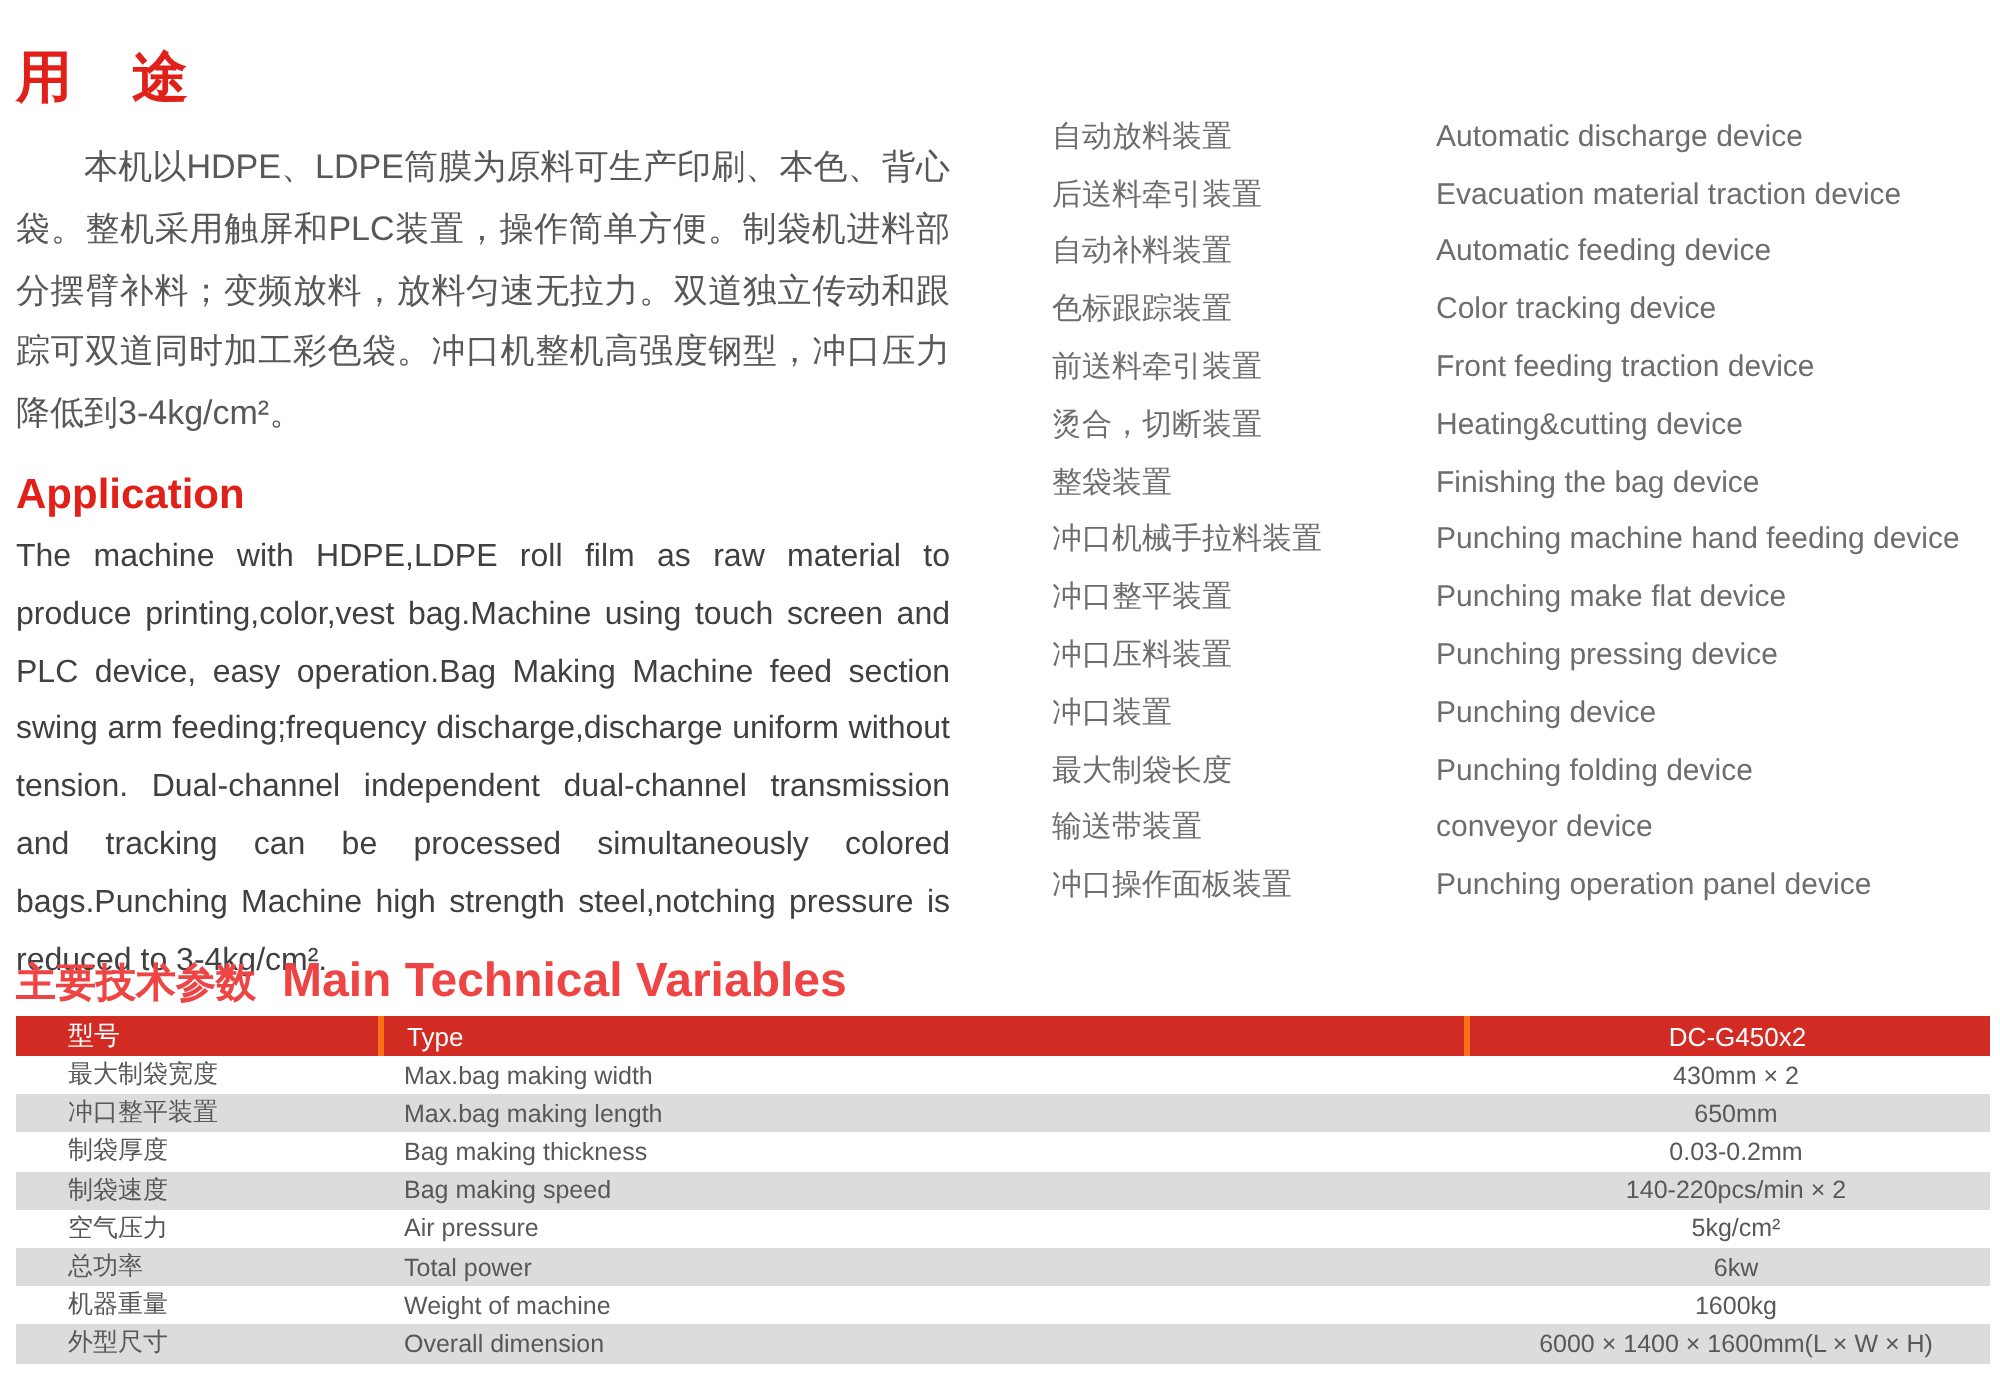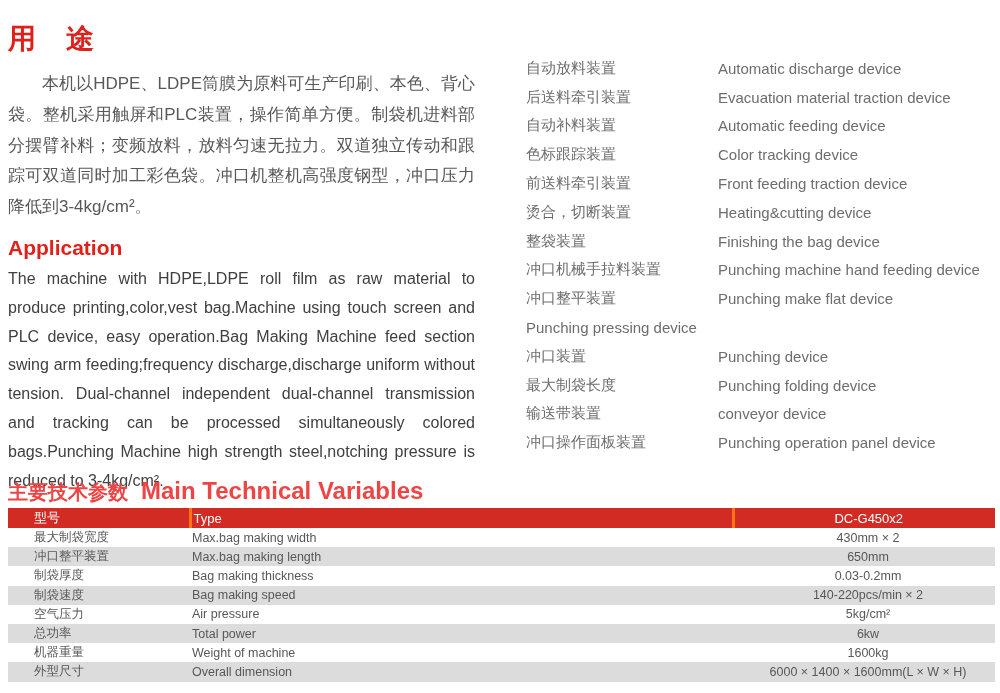--- a/index.html
+++ b/index.html
@@ -29,21 +29,21 @@
   table.spec { position:absolute; left:8px; top:508px; width:987px;
     border-collapse:collapse; table-layout:fixed; }
   table.spec col.c1 { width:182px; }
   table.spec col.c2 { width:543px; }
   table.spec col.c3 { width:262px; }
   table.spec thead th { background:#d22b24; color:#ffffff; font-weight:normal;
     font-size:13px; text-align:left; height:20px; border-right:3px solid #f97316; }
   table.spec thead th:last-child { border-right:none; }
   table.spec td { font-size:12.5px; color:#595757; height:19.2px; text-align:left; }
   table.spec th.h1, table.spec td.d1 { padding-left:26px; }
-  table.spec th.h2, table.spec td.d2 { padding-left:2px; }
+  table.spec th.h2, table.spec td.d2 { padding-left:12px; }
   table.spec th.h3, table.spec td.d3 { padding-left:8px;text-align:center; }
   table.spec tbody tr:nth-child(even) { background:#dcdcdc; }
   table.spec tbody tr:nth-child(odd) { background:#ffffff; }
 </style>
 </head>
 <body>
 
 <div class="page">
 
   <div class="left-col">
@@ -84,20 +84,21 @@
     </div>
     <div class="device-row">
       <span class="device-cn">冲口机械手拉料装置</span>
       <span class="device-en">Punching machine hand feeding device</span>
     </div>
     <div class="device-row">
       <span class="device-cn">冲口整平装置</span>
       <span class="device-en">Punching make flat device</span>
     </div>
     <div class="device-row">
+      <span class="device-cn">冲口压料装置</span>
       <span class="device-en">Punching pressing device</span>
     </div>
     <div class="device-row">
       <span class="device-cn">冲口装置</span>
       <span class="device-en">Punching device</span>
     </div>
     <div class="device-row">
       <span class="device-cn">最大制袋长度</span>
       <span class="device-en">Punching folding device</span>
     </div>

